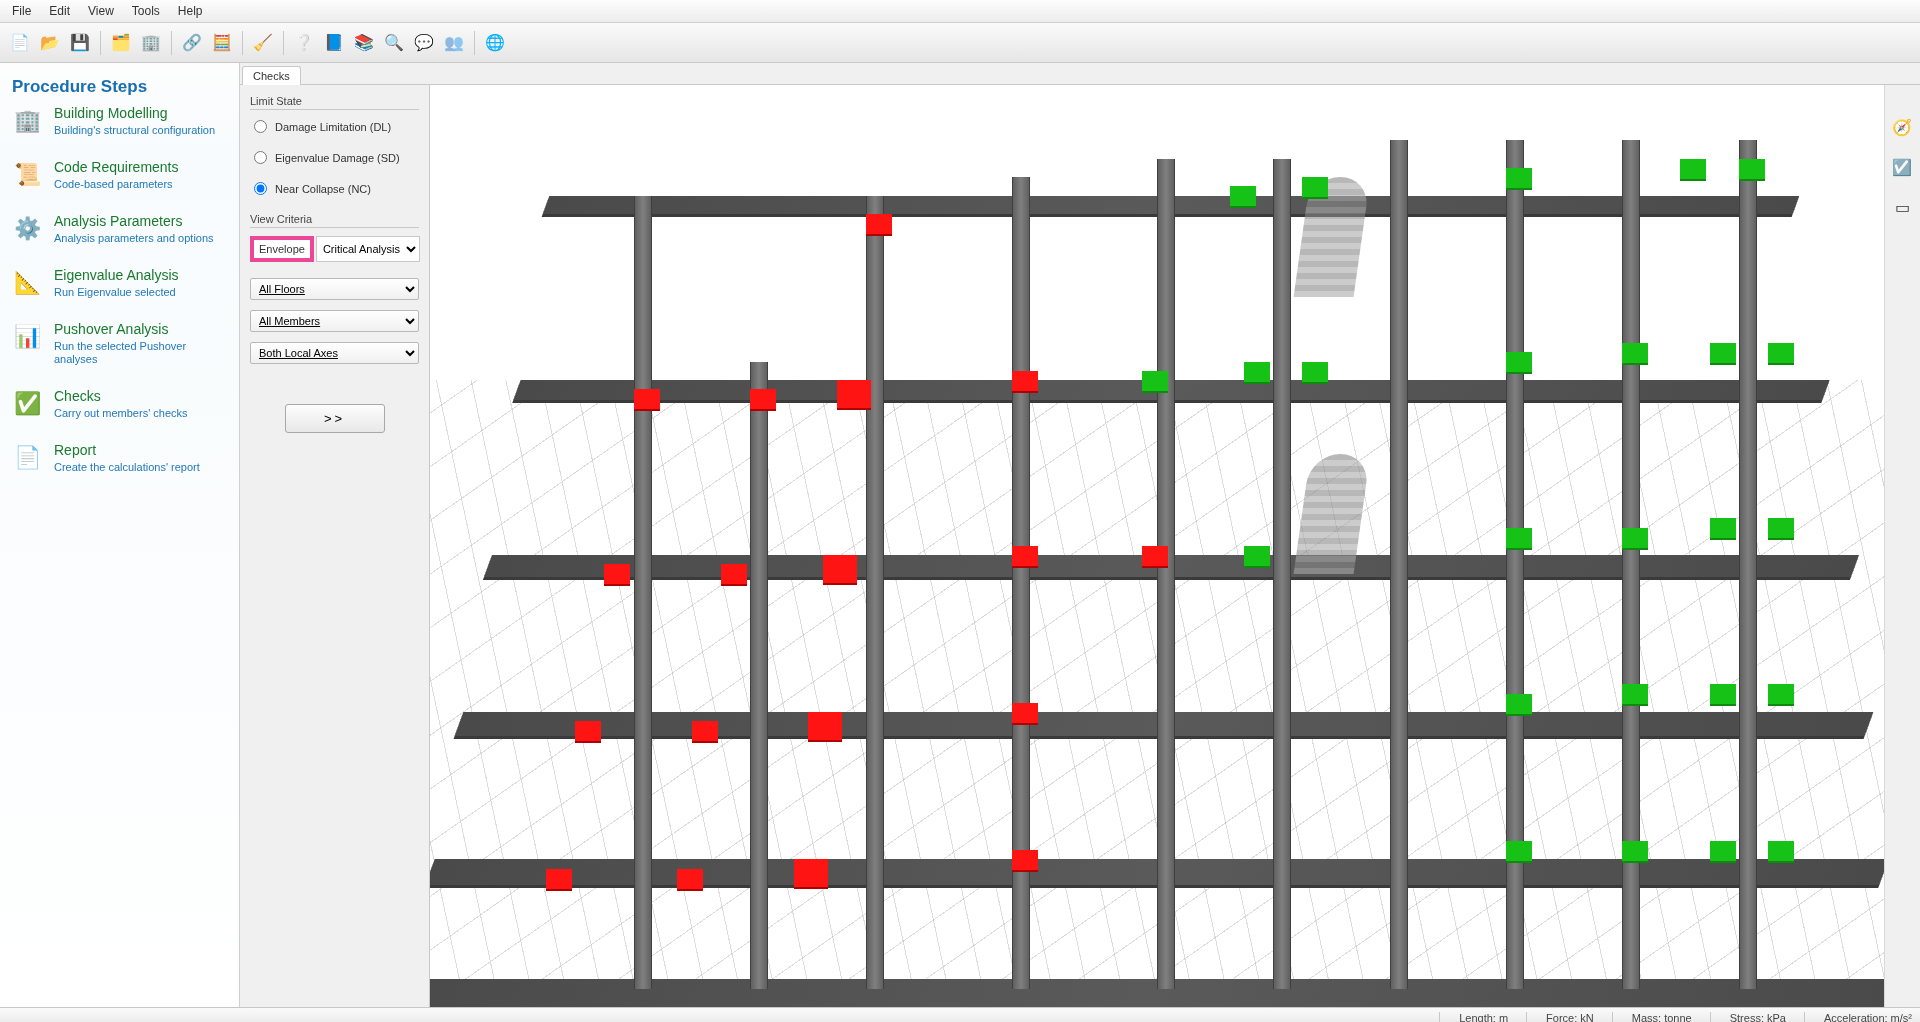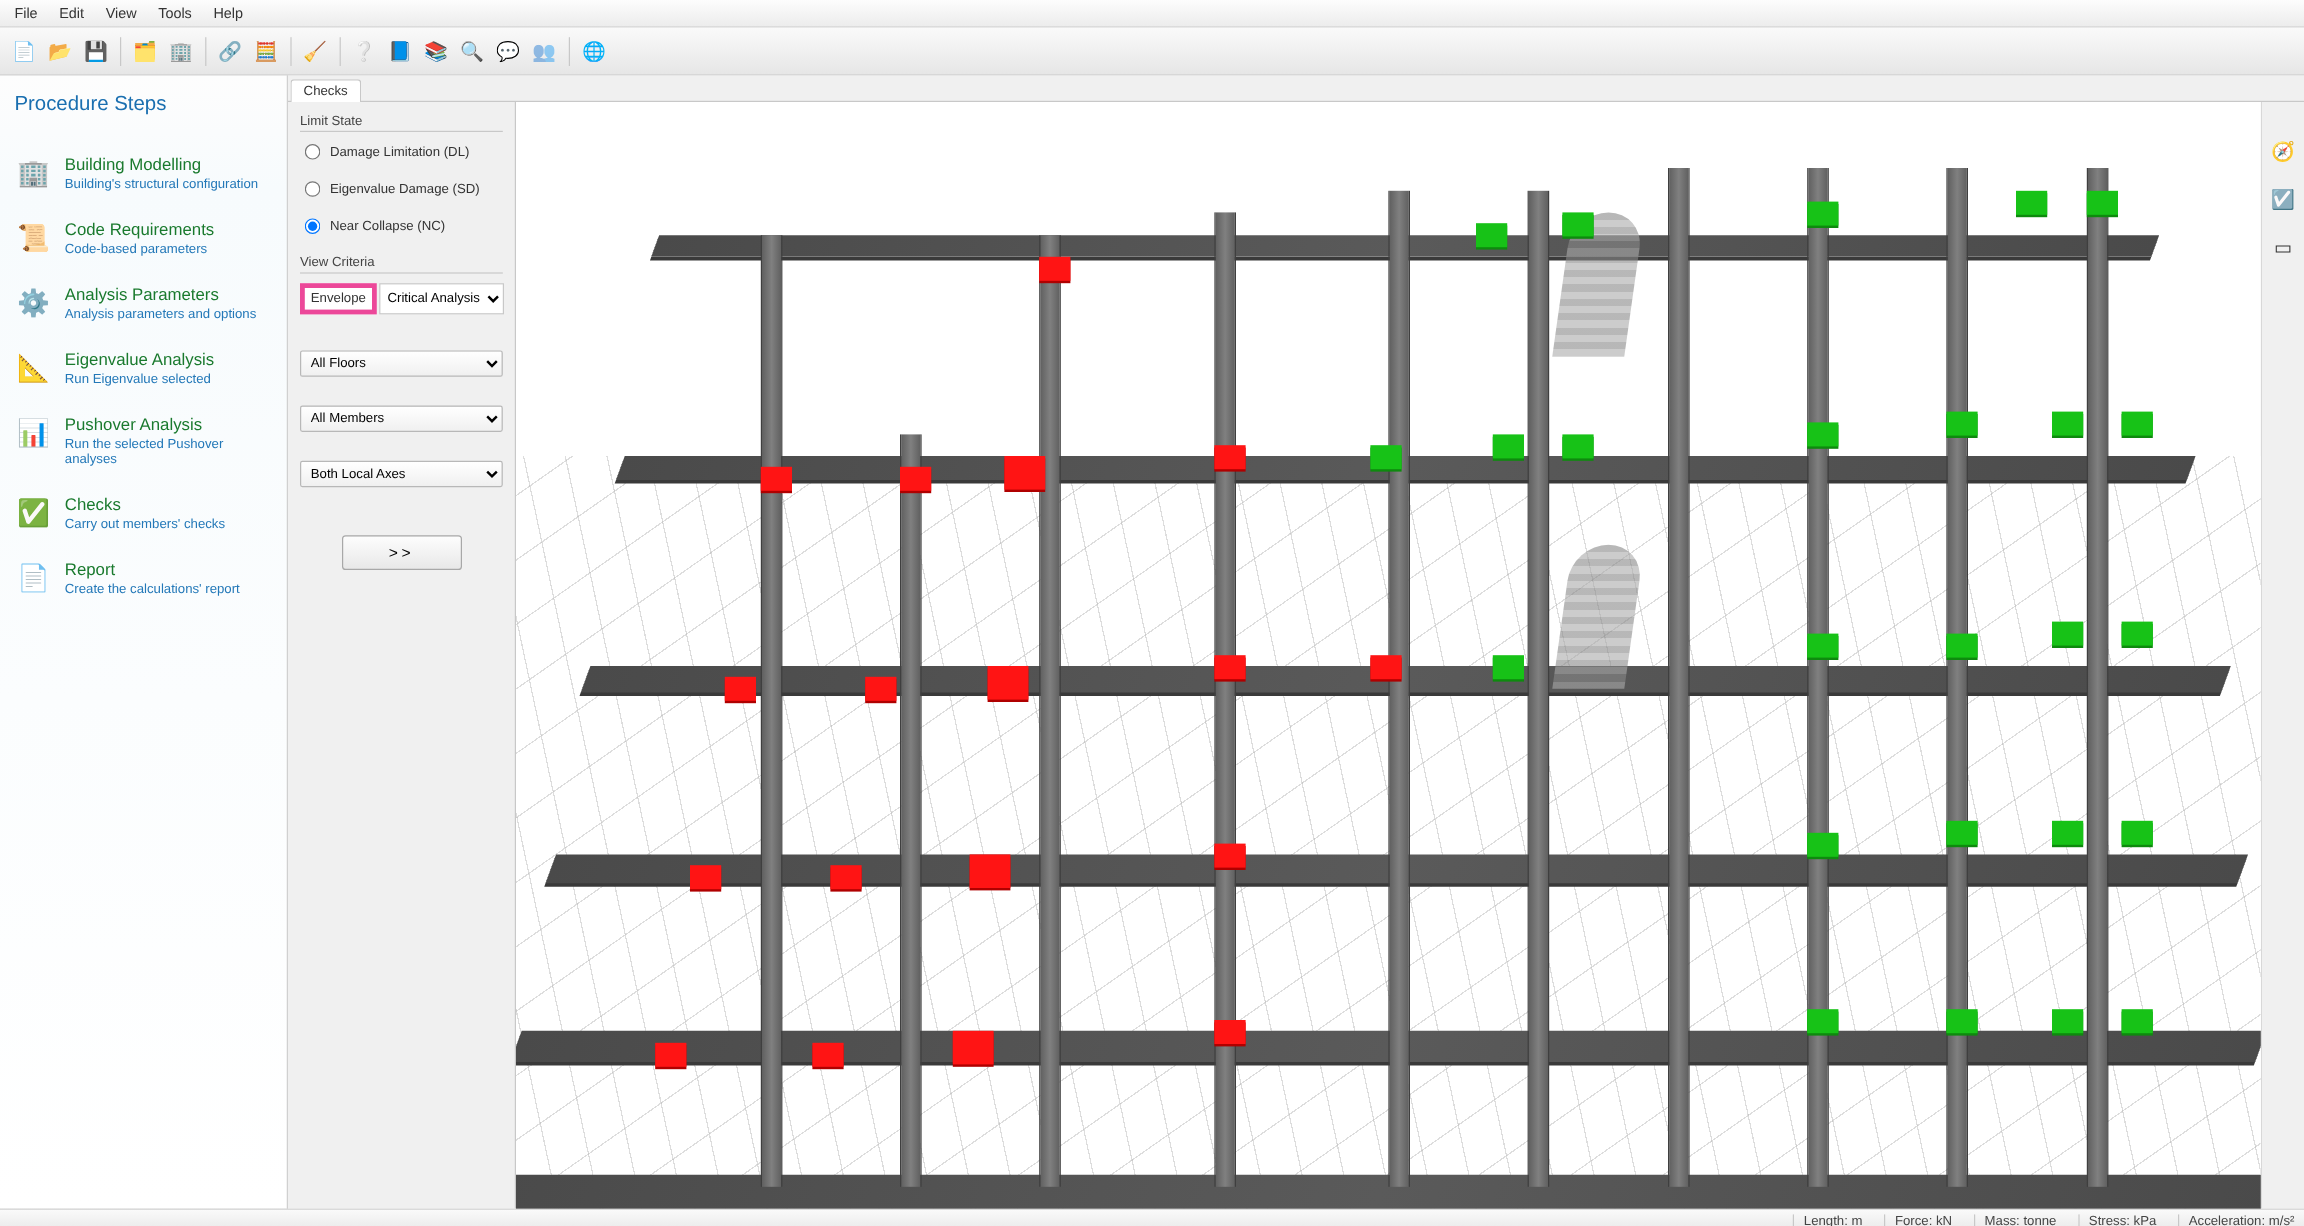--- a/index.html
+++ b/index.html
@@ -4,45 +4,45 @@
 <style>
 * { box-sizing: border-box; margin: 0; padding: 0; }
 body { font-family: "Segoe UI", Tahoma, sans-serif; font-size: 12px; background: #f0f0f0; color: #333; overflow: hidden; }
 .menubar { background: linear-gradient(#fdfdfd,#ececec); border-bottom: 1px solid #cfcfcf; padding: 2px 4px; display: flex; gap: 2px; }
 .menubar span { padding: 2px 8px; cursor: default; }
 .toolbar { background: linear-gradient(#fafafa,#e6e6e6); border-bottom: 1px solid #c8c8c8; padding: 4px 6px; display: flex; align-items: center; gap: 2px; height: 40px; }
 .tbtn { width: 28px; height: 28px; display: flex; align-items: center; justify-content: center; border: 1px solid transparent; border-radius: 3px; cursor: pointer; font-size: 16px; }
 .tsep { width: 1px; height: 24px; background: #c8c8c8; margin: 0 4px; }
 .main { display: flex; height: calc(100vh - 18px - 40px - 20px); }
 .sidebar { width: 240px; background: linear-gradient(180deg,#fdfdfd 0%,#f7fbfd 10%,#ffffff 100%); border-right: 1px solid #d0d0d0; padding: 14px 12px; overflow-y: auto; }
-.sb-title { font-size: 17px; color: #1a6fb0; font-weight: 400; margin-bottom: 32px; }
+.sb-title { font-size: 17px; color: #1a6fb0; font-weight: 700; margin-bottom: 8px; }
 .step { display: flex; gap: 10px; margin-bottom: 22px; cursor: pointer; }
 .step-icon { width: 32px; height: 32px; flex: 0 0 32px; display: flex; align-items: center; justify-content: center; font-size: 22px; }
 .step-t { font-size: 14px; color: #1a7a2e; font-weight: 500; line-height: 1.2; }
 .step-d { font-size: 11px; color: #2378b8; margin-top: 2px; line-height: 1.2; }
 .content { flex: 1; display: flex; flex-direction: column; background: #f0f0f0; }
 .tabs-top { display: flex; background: #f0f0f0; border-bottom: 1px solid #c8c8c8; padding-left: 2px; padding-top: 2px; }
 .tab { padding: 3px 10px; background: linear-gradient(#fdfdfd,#ececec); border: 1px solid #c8c8c8; border-bottom: none; border-radius: 3px 3px 0 0; margin-right: 2px; font-size: 11px; cursor: pointer; }
 .tab.active { background: #fff; position: relative; top: 1px; }
 .subtabs { display: flex; background: #f0f0f0; border-bottom: 1px solid #c8c8c8; padding-left: 2px; padding-top: 3px; }
 .body-row { flex: 1; display: flex; min-height: 0; }
 .options { width: 190px; background: #f0f0f0; border-right: 1px solid #c8c8c8; padding: 10px 10px; }
 .grp-label { font-size: 11px; color: #444; border-bottom: 1px solid #c8c8c8; padding-bottom: 2px; margin-bottom: 8px; }
 .radio-row { display: flex; align-items: center; gap: 8px; margin: 10px 0 18px 4px; font-size: 11px; color: #333; }
 .radio-row input { margin: 0; }
 .crit-row { display: flex; gap: 2px; margin-bottom: 6px; }
 .crit-row .lbl { flex: 1; border: 4px solid #ec4899; background: #fff; padding: 3px 5px; font-size: 11px; }
 .crit-row select { flex: 1.3; border: 1px solid #c8c8c8; background: #fff; font-size: 11px; padding: 2px; }
-select.full { width: 100%; border: 1px solid #b8b8b8; background: linear-gradient(#fff,#f0f0f0); font-size: 11px; padding: 3px 4px; margin-top: 24px; border-radius: 2px; }
+select.full { width: 100%; border: 1px solid #b8b8b8; background: linear-gradient(#fff,#f0f0f0); font-size: 11px; padding: 3px 4px; margin-top: 10px; border-radius: 2px; text-decoration: underline; }
 .go-btn { display: block; margin: 40px auto 0; width: 100px; padding: 6px 0; background: linear-gradient(#fdfdfd,#e8e8e8); border: 1px solid #a8a8a8; border-radius: 3px; font-size: 13px; letter-spacing: 3px; cursor: pointer; }
 .viewport { flex: 1; background: #ffffff; position: relative; overflow: hidden; }
 .right-tools { width: 36px; background: #f0f0f0; border-left: 1px solid #d8d8d8; display: flex; flex-direction: column; align-items: center; padding-top: 30px; gap: 16px; }
 .rt-btn { width: 24px; height: 24px; display: flex; align-items: center; justify-content: center; cursor: pointer; font-size: 16px; }
 .statusbar { height: 20px; background: linear-gradient(#fafafa,#e8e8e8); border-top: 1px solid #c8c8c8; display: flex; align-items: center; justify-content: flex-end; padding: 0 8px; gap: 18px; font-size: 11px; color: #444; }
-.statusbar span { border-left: 1px solid #c8c8c8; padding-left: 8px; }
+.statusbar span { border-left: 1px solid #c8c8c8; padding-left: 19px; }
 
 
 .grid-floor { position: absolute; left: 0; right: 0; bottom: 0; height: 68%; background:
   repeating-linear-gradient(78deg, rgba(180,180,180,0.45) 0 1px, transparent 1px 34px),
   repeating-linear-gradient(-35deg, rgba(180,180,180,0.45) 0 1px, transparent 1px 44px),
   #ffffff; transform-origin: bottom center; }
 
 .struct { position: absolute; inset: 0; }
 .slab { position: absolute; background: linear-gradient(90deg,#4a4a4a,#5a5a5a,#4a4a4a); box-shadow: 0 3px 0 #3a3a3a; transform: skewX(-20deg); }
 .col { position: absolute; width: 18px; background: linear-gradient(90deg,#606060,#808080,#606060); border-left:1px solid #3f3f3f; border-right:1px solid #3f3f3f; }

